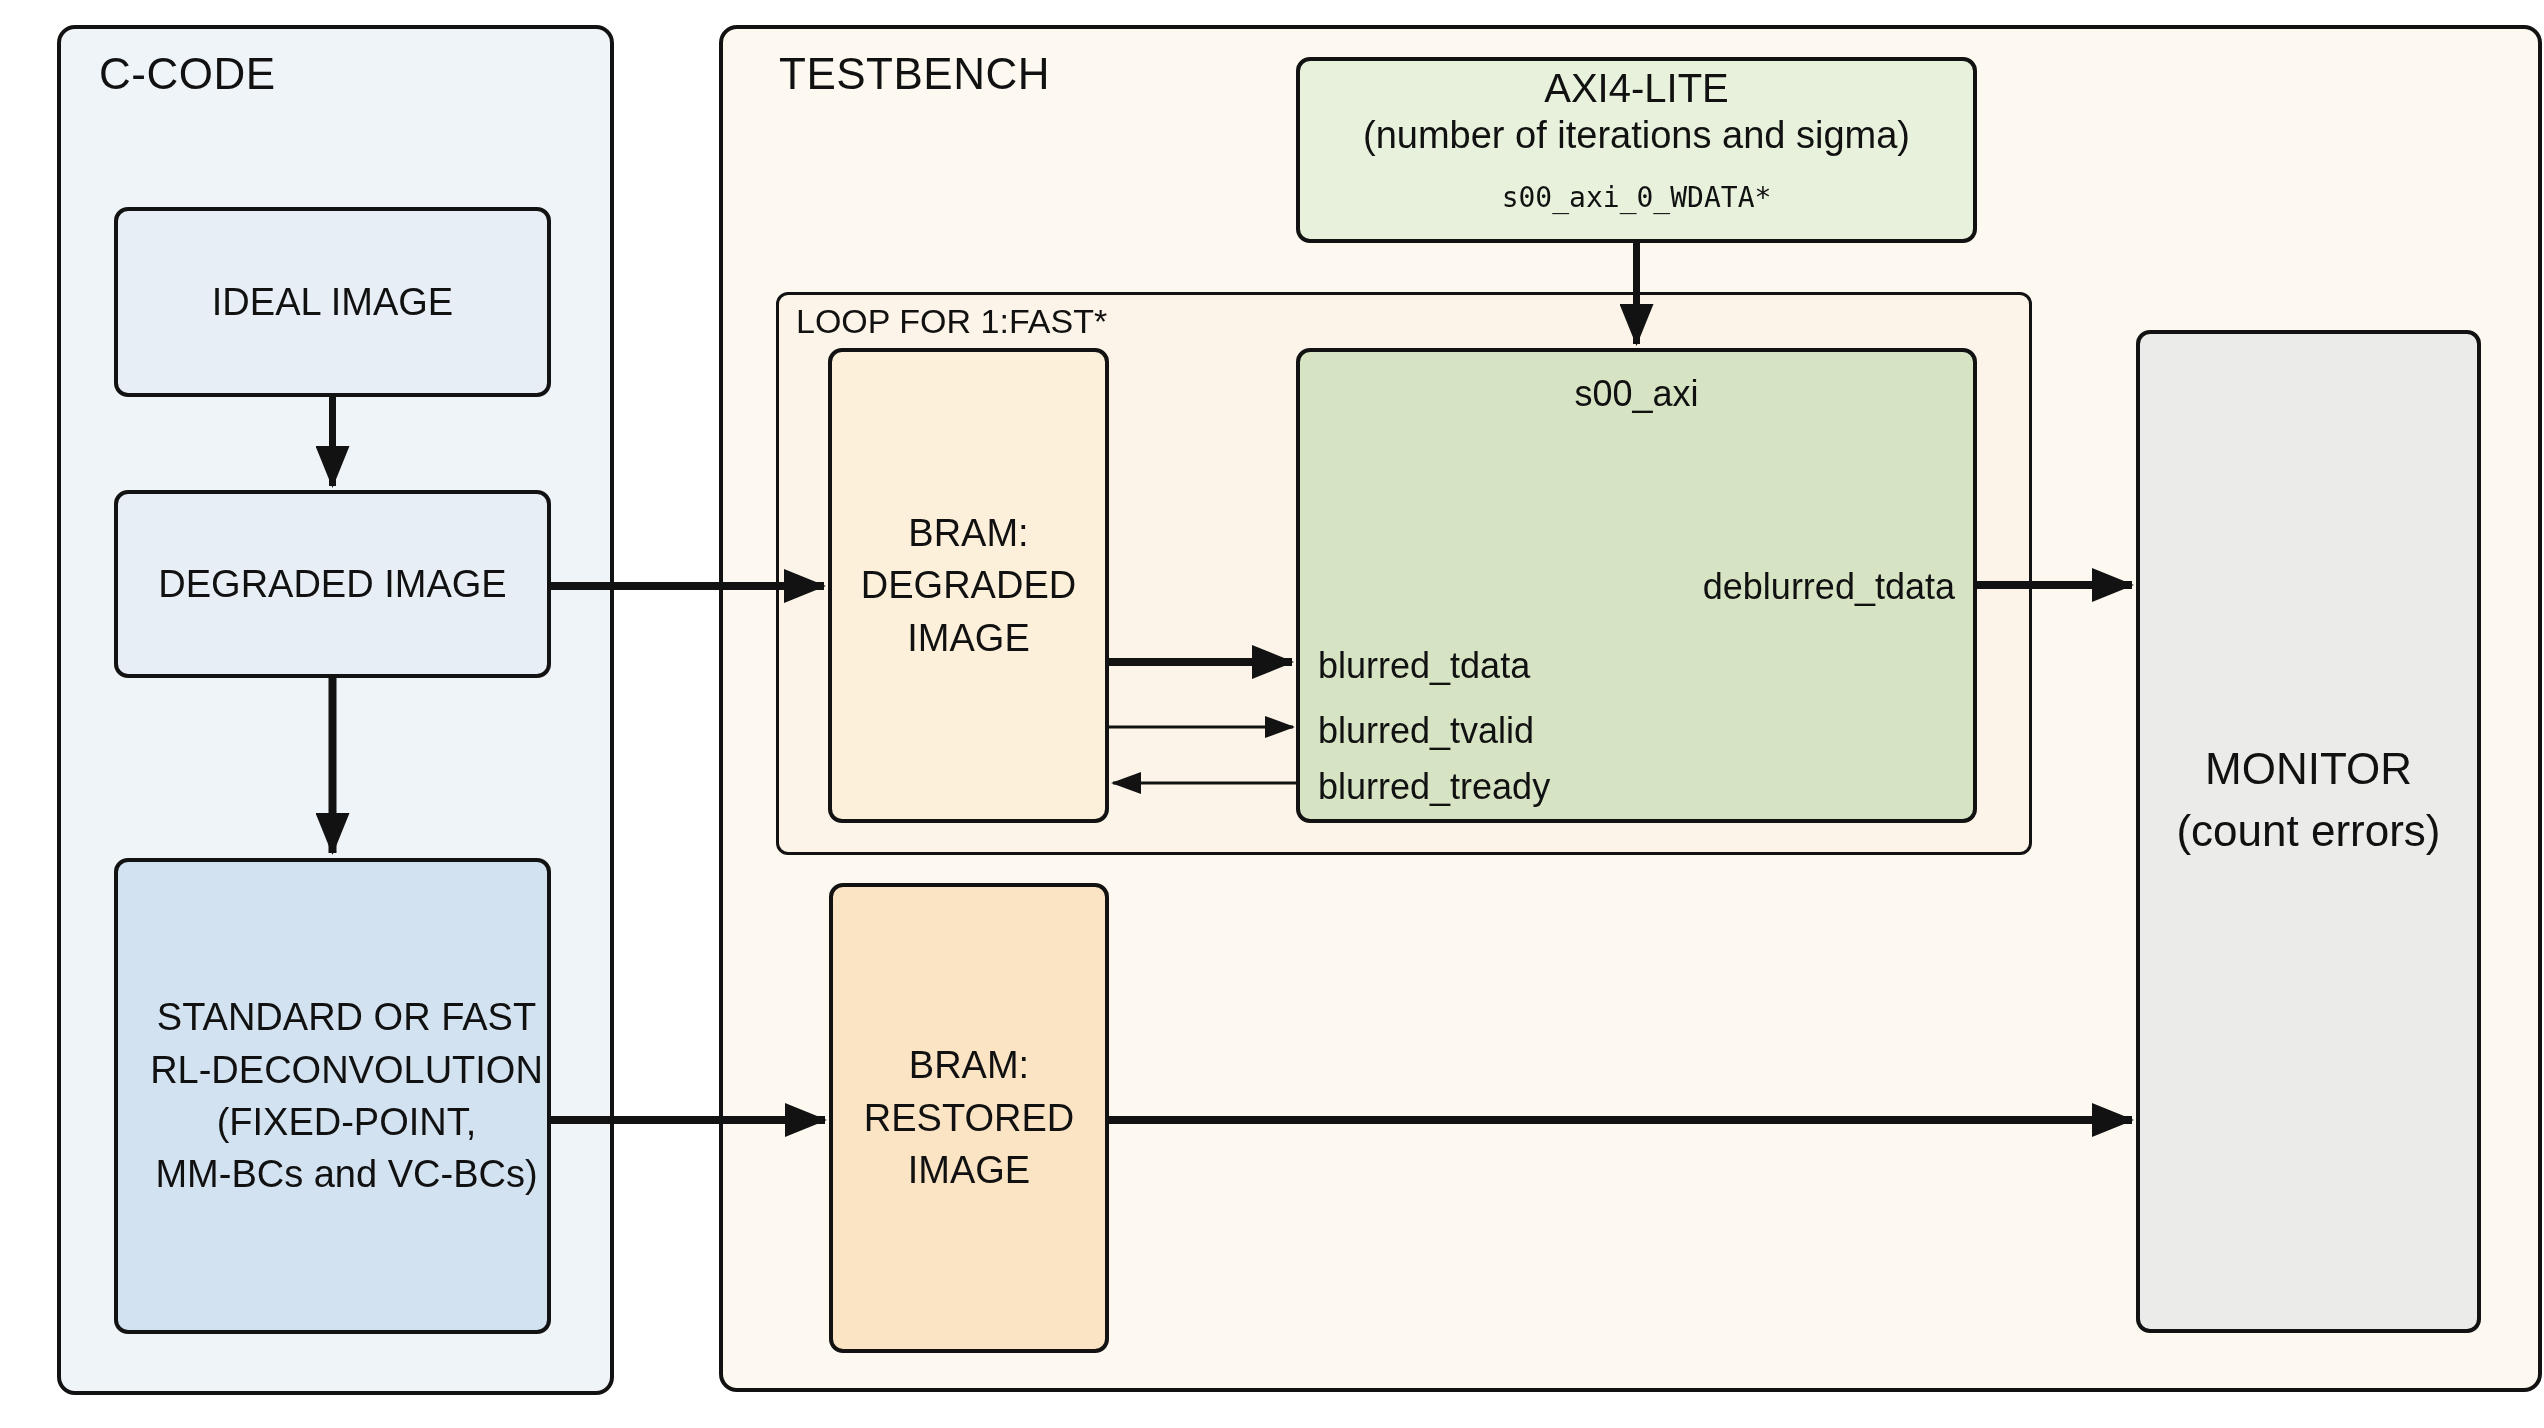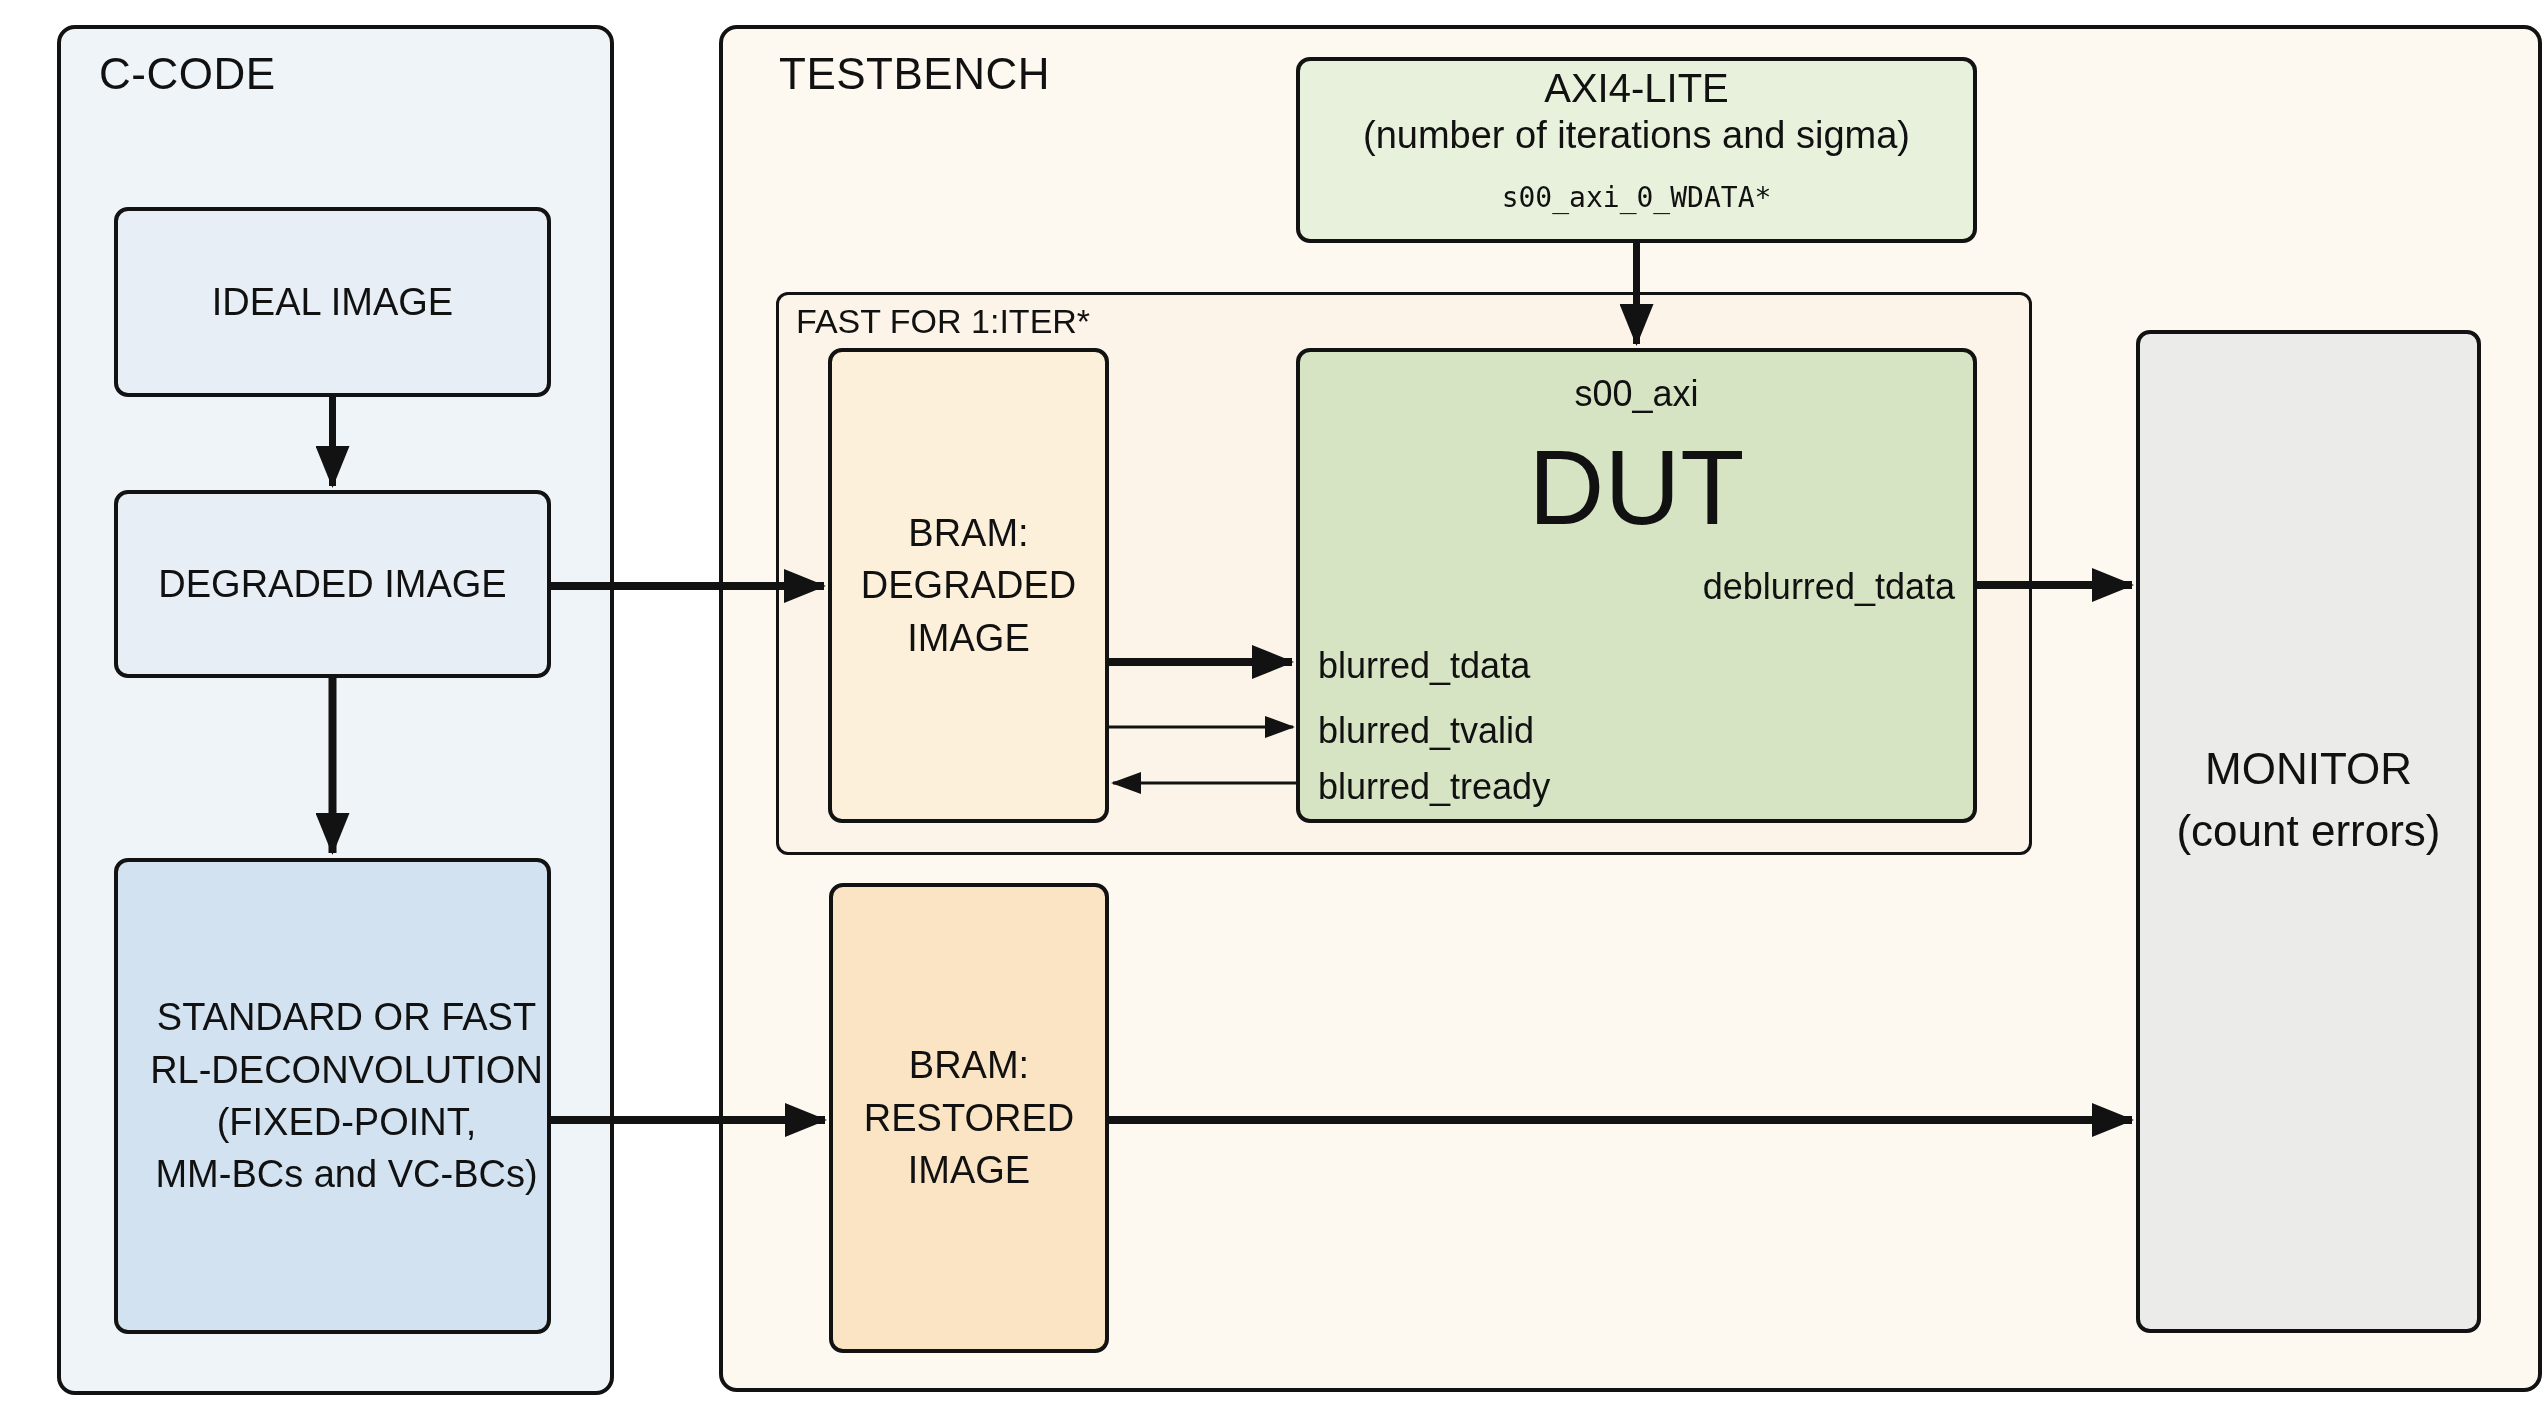--- a/index.html
+++ b/index.html
@@ -98,31 +98,30 @@
   <div class="panel" id="testbench-panel"></div>
   <div class="panel-title" style="left:760px;top:52px;">TESTBENCH</div>
 
   <div id="axi-box">
     <div class="l1">AXI4-LITE</div>
     <div class="l2">(number of iterations and sigma)</div>
     <div class="l3">s00_axi_0_WDATA*</div>
   </div>
 
   <div id="loop-box"></div>
-  <div id="loop-label">FAST FOR 1:ITER*</div>
+  <div id="loop-label">LOOP FOR 1:FAST*</div>
 
   <div class="box" id="bram-degraded-box">
     <span>BRAM:
 DEGRADED
 IMAGE</span>
   </div>
 
   <div id="dut-box">
     <div id="dut-s00" class="mono">s00_axi</div>
-    <div id="dut-title">DUT</div>
     <div id="dut-deblurred" class="mono">deblurred_tdata</div>
     <div id="dut-blurred-tdata" class="mono">blurred_tdata</div>
     <div id="dut-blurred-tvalid" class="mono">blurred_tvalid</div>
     <div id="dut-blurred-tready" class="mono">blurred_tready</div>
   </div>
 
   <div class="box" id="bram-restored-box">
     <span>BRAM:
 RESTORED
 IMAGE</span>

